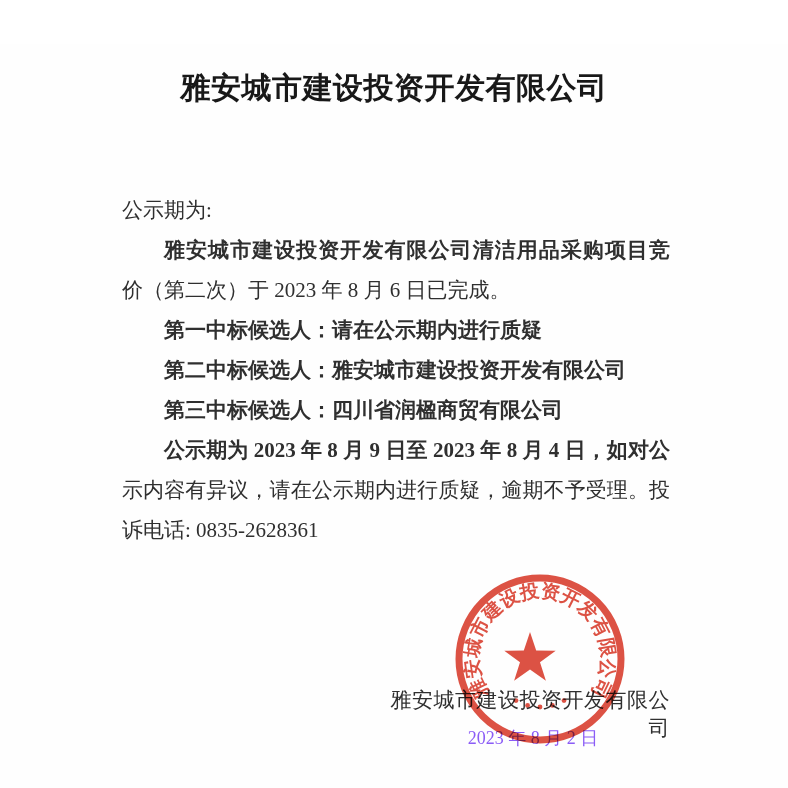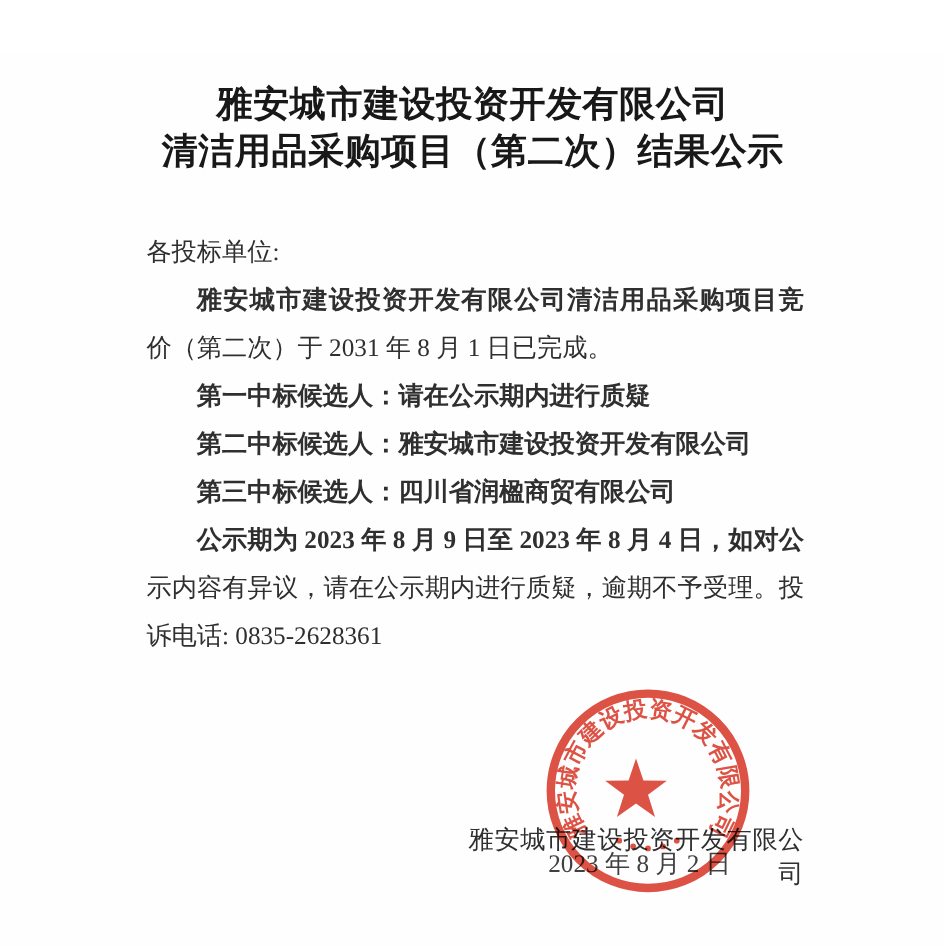--- a/index.html
+++ b/index.html
@@ -48,26 +48,26 @@
     top: 642px;
     right: 118px;
     width: 300px;
     text-align: right;
     font-size: 21px;
     color: #2f2f2f;
     letter-spacing: 0.5px;
   }
   .sig-date {
     position: absolute;
-    top: 662px;
+    top: 682px;
     right: 130px;
     width: 250px;
     text-align: center;
-    font-size: 21px;
-    color: #404040;
+    font-size: 18px;
+    color: #8b5cf6;
   }
   .seal-svg {
     position: absolute;
     top: 0;
     left: 0;
     pointer-events: none;
     mix-blend-mode: multiply;
     opacity: 0.88;
   }
   .seal-ring {
@@ -82,27 +82,26 @@
     dominant-baseline: middle;
   }
 </style>
 </head>
 <body>
 
 <div class="page">
 
   <div class="title">
     <div>雅安城市建设投资开发有限公司</div>
-    <div>清洁用品采购项目（第二次）结果公示</div>
   </div>
 
   <div class="doc-body">
-    <div class="doc-line">各投标单位:</div>
+    <div class="doc-line">公示期为:</div>
     <div class="doc-line indent fill">雅安城市建设投资开发有限公司清洁用品采购项目竞</div>
-    <div class="doc-line">价（第二次）于 2031 年 8 月 1 日已完成。</div>
+    <div class="doc-line">价（第二次）于 2023 年 8 月 6 日已完成。</div>
     <div class="doc-line indent">第一中标候选人：请在公示期内进行质疑</div>
     <div class="doc-line indent">第二中标候选人：雅安城市建设投资开发有限公司</div>
     <div class="doc-line indent">第三中标候选人：四川省润楹商贸有限公司</div>
     <div class="doc-line indent fill">公示期为 2023 年 8 月 9 日至 2023 年 8 月 4 日，如对公</div>
     <div class="doc-line fill">示内容有异议，请在公示期内进行质疑，逾期不予受理。投</div>
     <div class="doc-line">诉电话: 0835-2628361</div>
   </div>
 
   <div class="signature">雅安城市建设投资开发有限公司</div>
   <div class="sig-date">2023 年 8 月 2 日</div>

